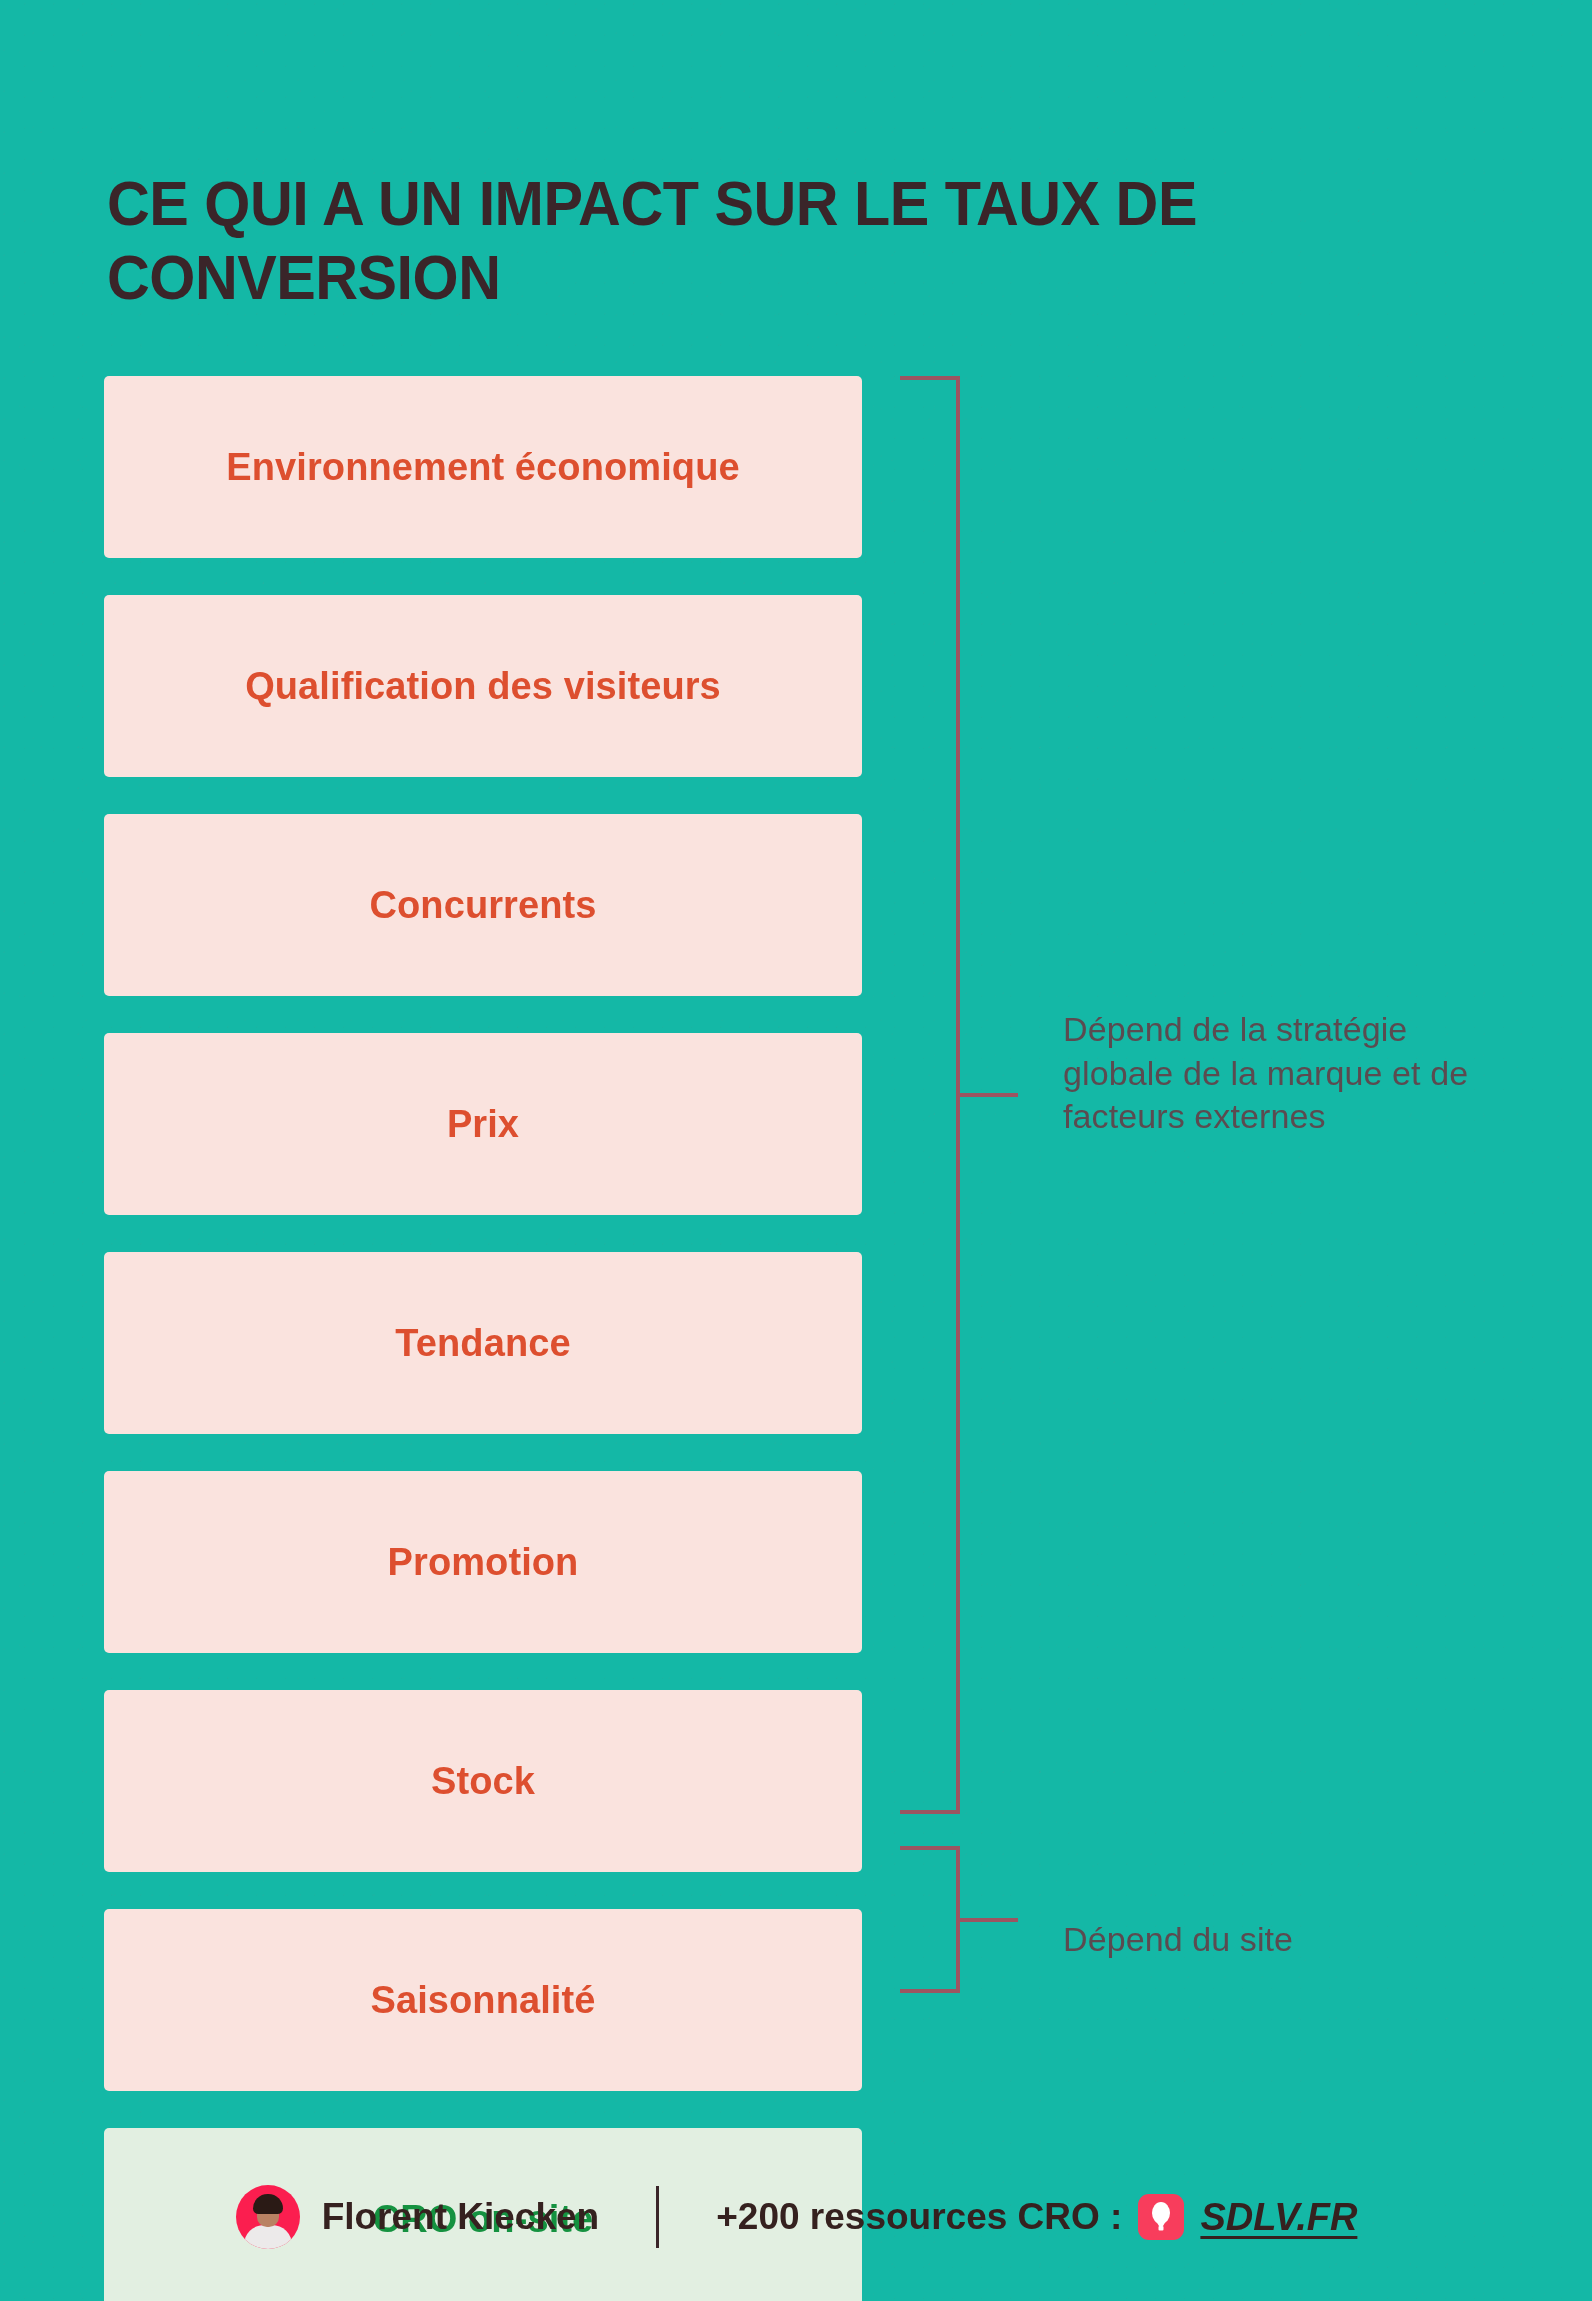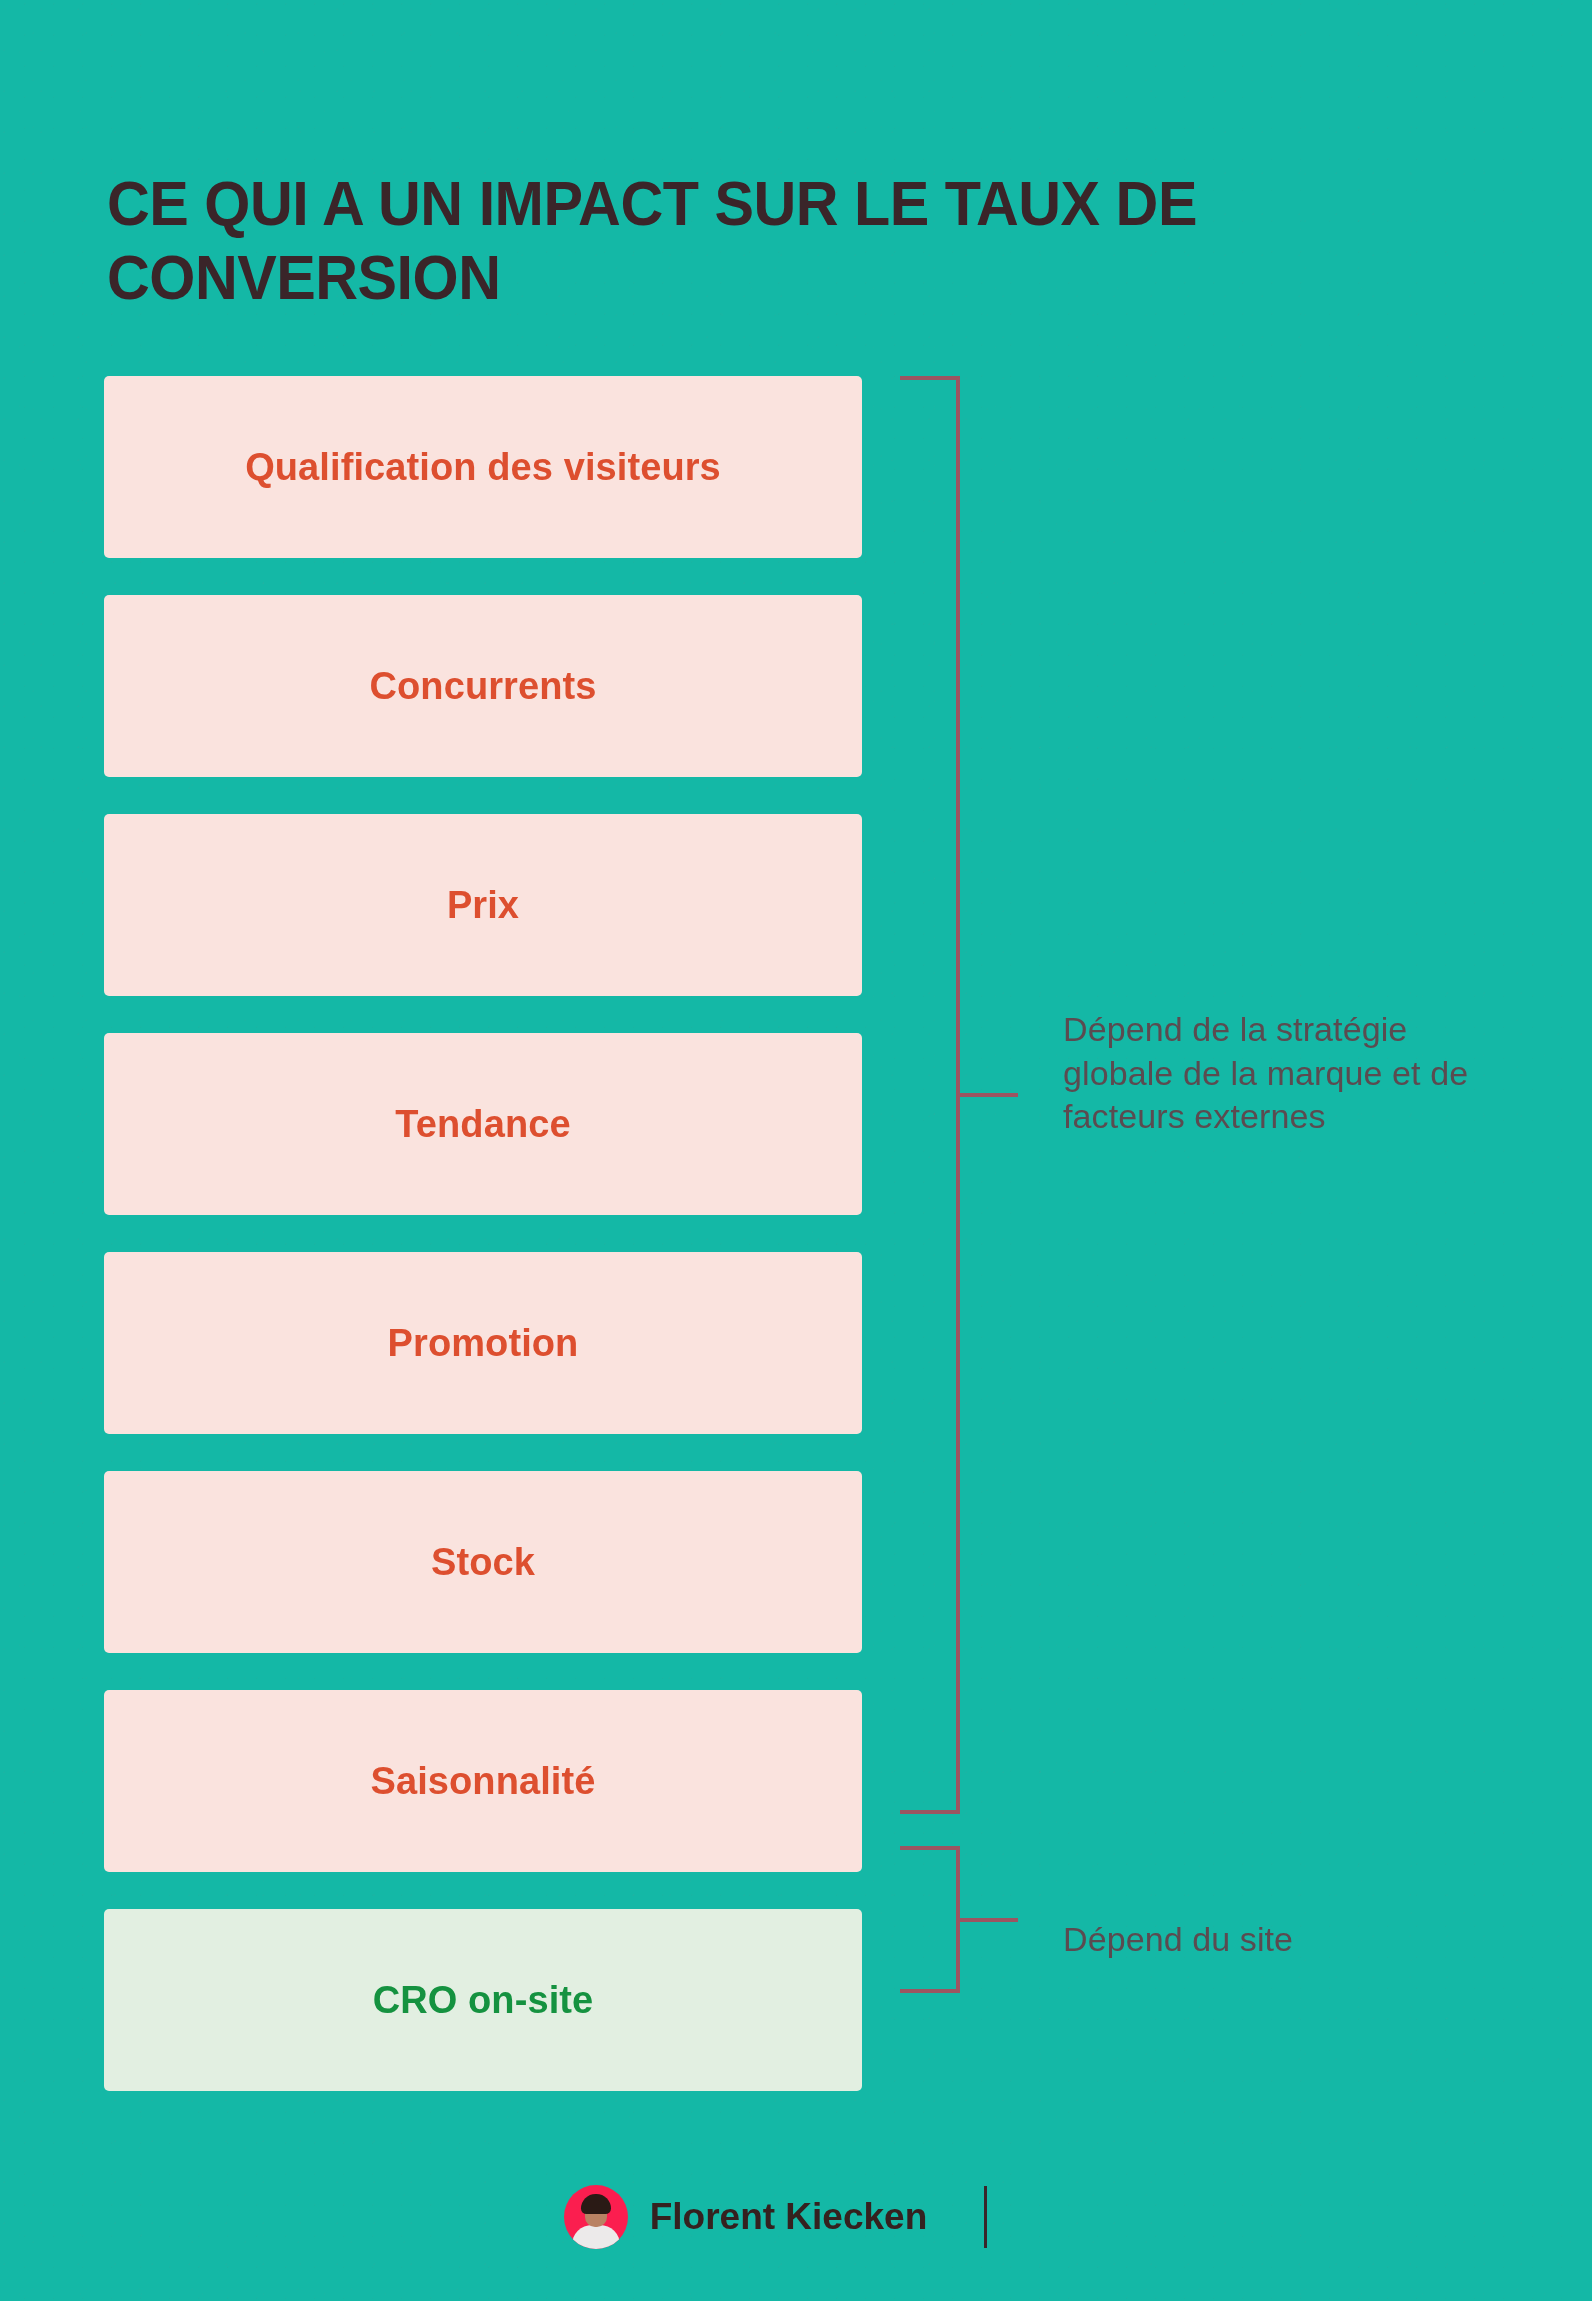--- a/index.html
+++ b/index.html
@@ -229,20 +229,23 @@
 </style>
 </head>
 <body>
 
 <div class="page">
 
   <h1 class="title">CE QUI A UN IMPACT SUR LE TAUX DE CONVERSION</h1>
 
   <div class="boxes">
     <div class="box">
+      <span class="box-label">Environnement économique</span>
+    </div>
+    <div class="box">
       <span class="box-label">Qualification des visiteurs</span>
     </div>
     <div class="box">
       <span class="box-label">Concurrents</span>
     </div>
     <div class="box">
       <span class="box-label">Prix</span>
     </div>
     <div class="box">
       <span class="box-label">Tendance</span>
@@ -276,16 +279,27 @@
       <div class="avatar">
         <span class="body"></span>
         <span class="face"></span>
         <span class="hair"></span>
       </div>
       <span class="author-name">Florent Kiecken</span>
     </div>
 
     <div class="divider"></div>
 
+    <div class="footer-cta">
+      <span class="cta-text">+200 ressources CRO :</span>
+      <span class="brand-logo">
+        <svg width="28" height="32" viewBox="0 0 28 32" aria-hidden="true">
+          <ellipse cx="14" cy="12" rx="9" ry="11" fill="#ffffff"></ellipse>
+          <path d="M9 20 L19 20 L16 25 L12 25 Z" fill="#ffffff"></path>
+          <rect x="11.5" y="25" width="5" height="4.5" rx="1" fill="#ffffff"></rect>
+        </svg>
+      </span>
+      <span class="brand-name">SDLV.FR</span>
+    </div>
   </div>
 
 </div>
 
 
 </body></html>

